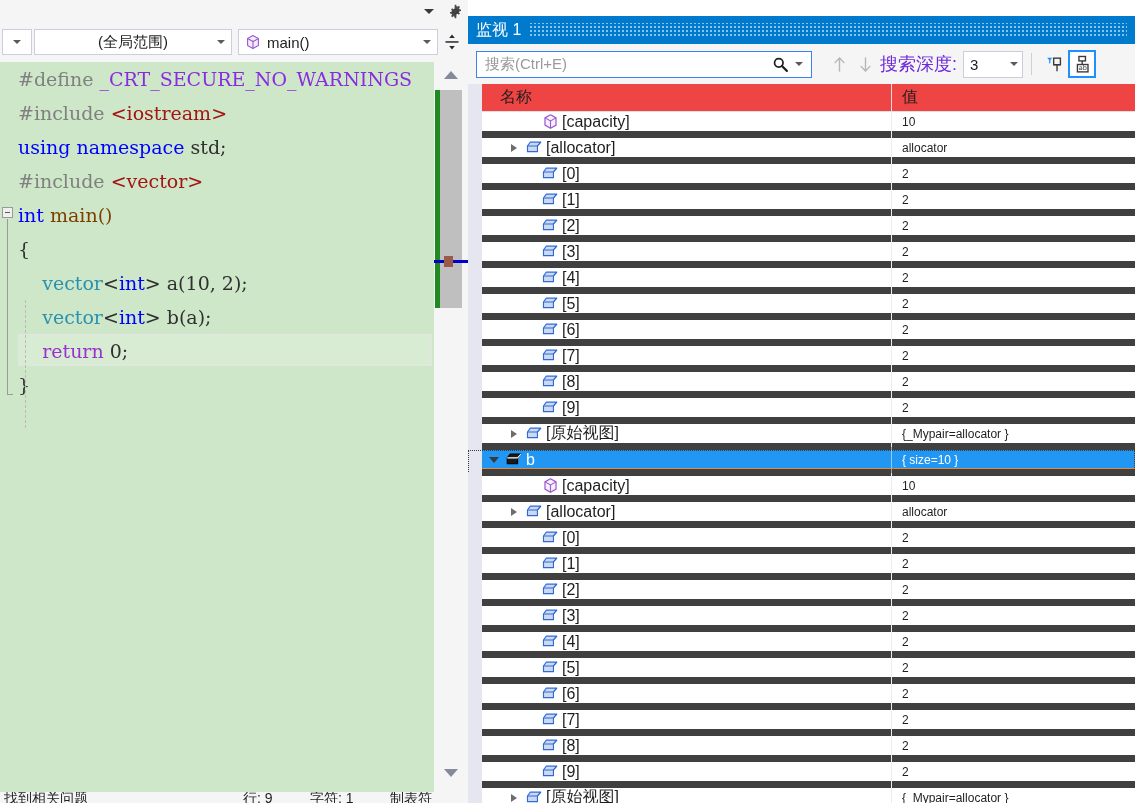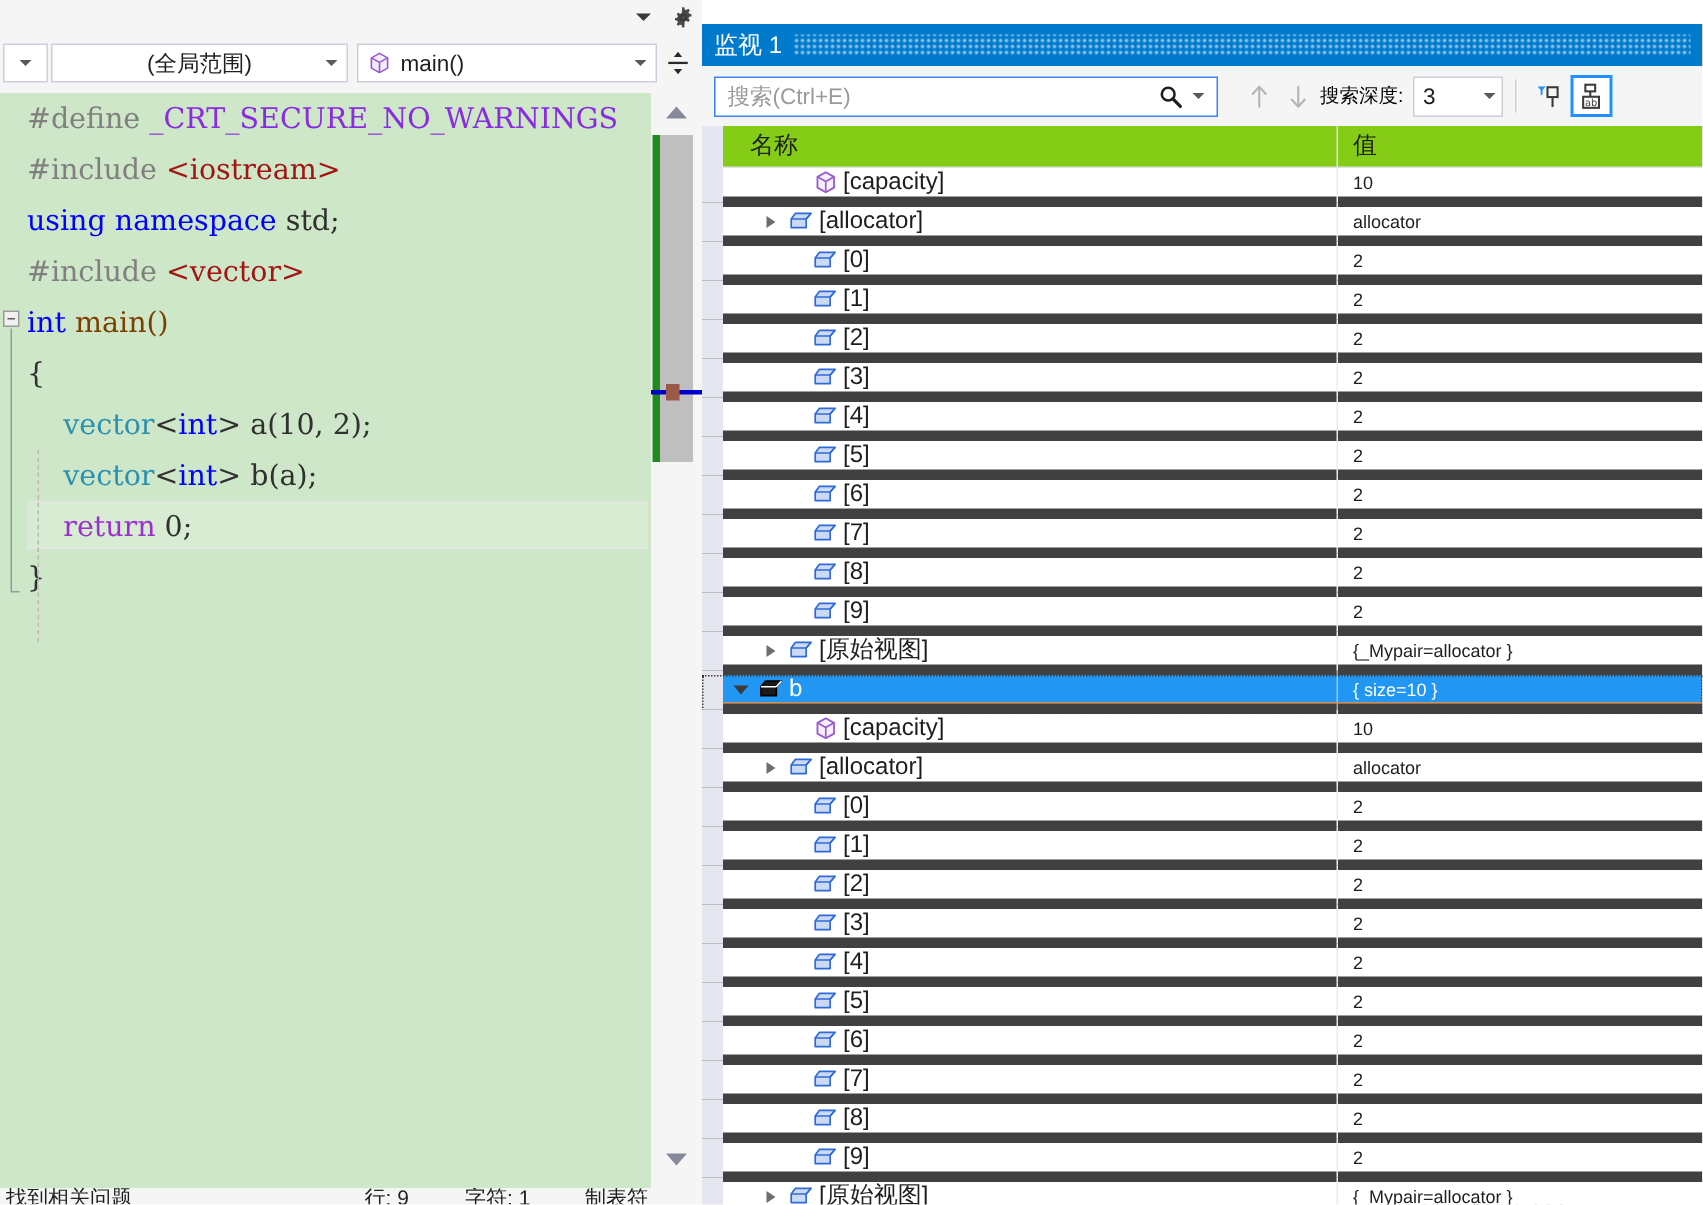--- a/index.html
+++ b/index.html
@@ -205,39 +205,39 @@
     padding: 0 4px 0 8px;
   }
   #search-box .sb-ph { flex: 1; font-size: 15px; color: #9a9a9a; white-space: nowrap; }
   .tb-sep {
     width: 1px; height: 22px; background: #d0d0d0; margin: 0 8px;
   }
   .arrow-btn {
     width: 26px; height: 26px;
     display: flex; align-items: center; justify-content: center;
   }
-  #depth-label { font-size: 13px; color: #000000; margin: 0 6px 0 2px; white-space: nowrap; }
+  #depth-label { font-size: 18px; color: #6d28d9; margin: 0 6px 0 2px; white-space: nowrap; }
   #depth-combo {
     width: 60px; height: 27px;
     background: #ffffff; border: 1px solid #cccedb;
     display: flex; align-items: center;
     padding-left: 6px;
     font-size: 15px; color: #1e1e1e;
   }
   #depth-combo .dv { flex: 1; }
   .pinbtn {
     width: 28px; height: 28px;
     display: flex; align-items: center; justify-content: center;
   }
   .pinbtn.active { border: 2px solid #1e90ff; background: #ffffff; }
 
   
   #grid-header {
     position: absolute; left: 0; top: 68px; width: 667px; height: 28px;
-    background: #84cc16;
+    background: #ef4444;
     border-bottom: 1px solid #e1e1e1;
     display: flex; align-items: center;
   }
   #grid-header .gutter-strip { width: 14px; height: 28px; background: #e6e6f0; }
   #grid-header .gh-name {
     width: 410px; padding-left: 18px;
     font-size: 16px; color: #1e1e1e;
     border-right: 1px solid #e1e1e1;
     height: 28px; display: flex; align-items: center;
   }

